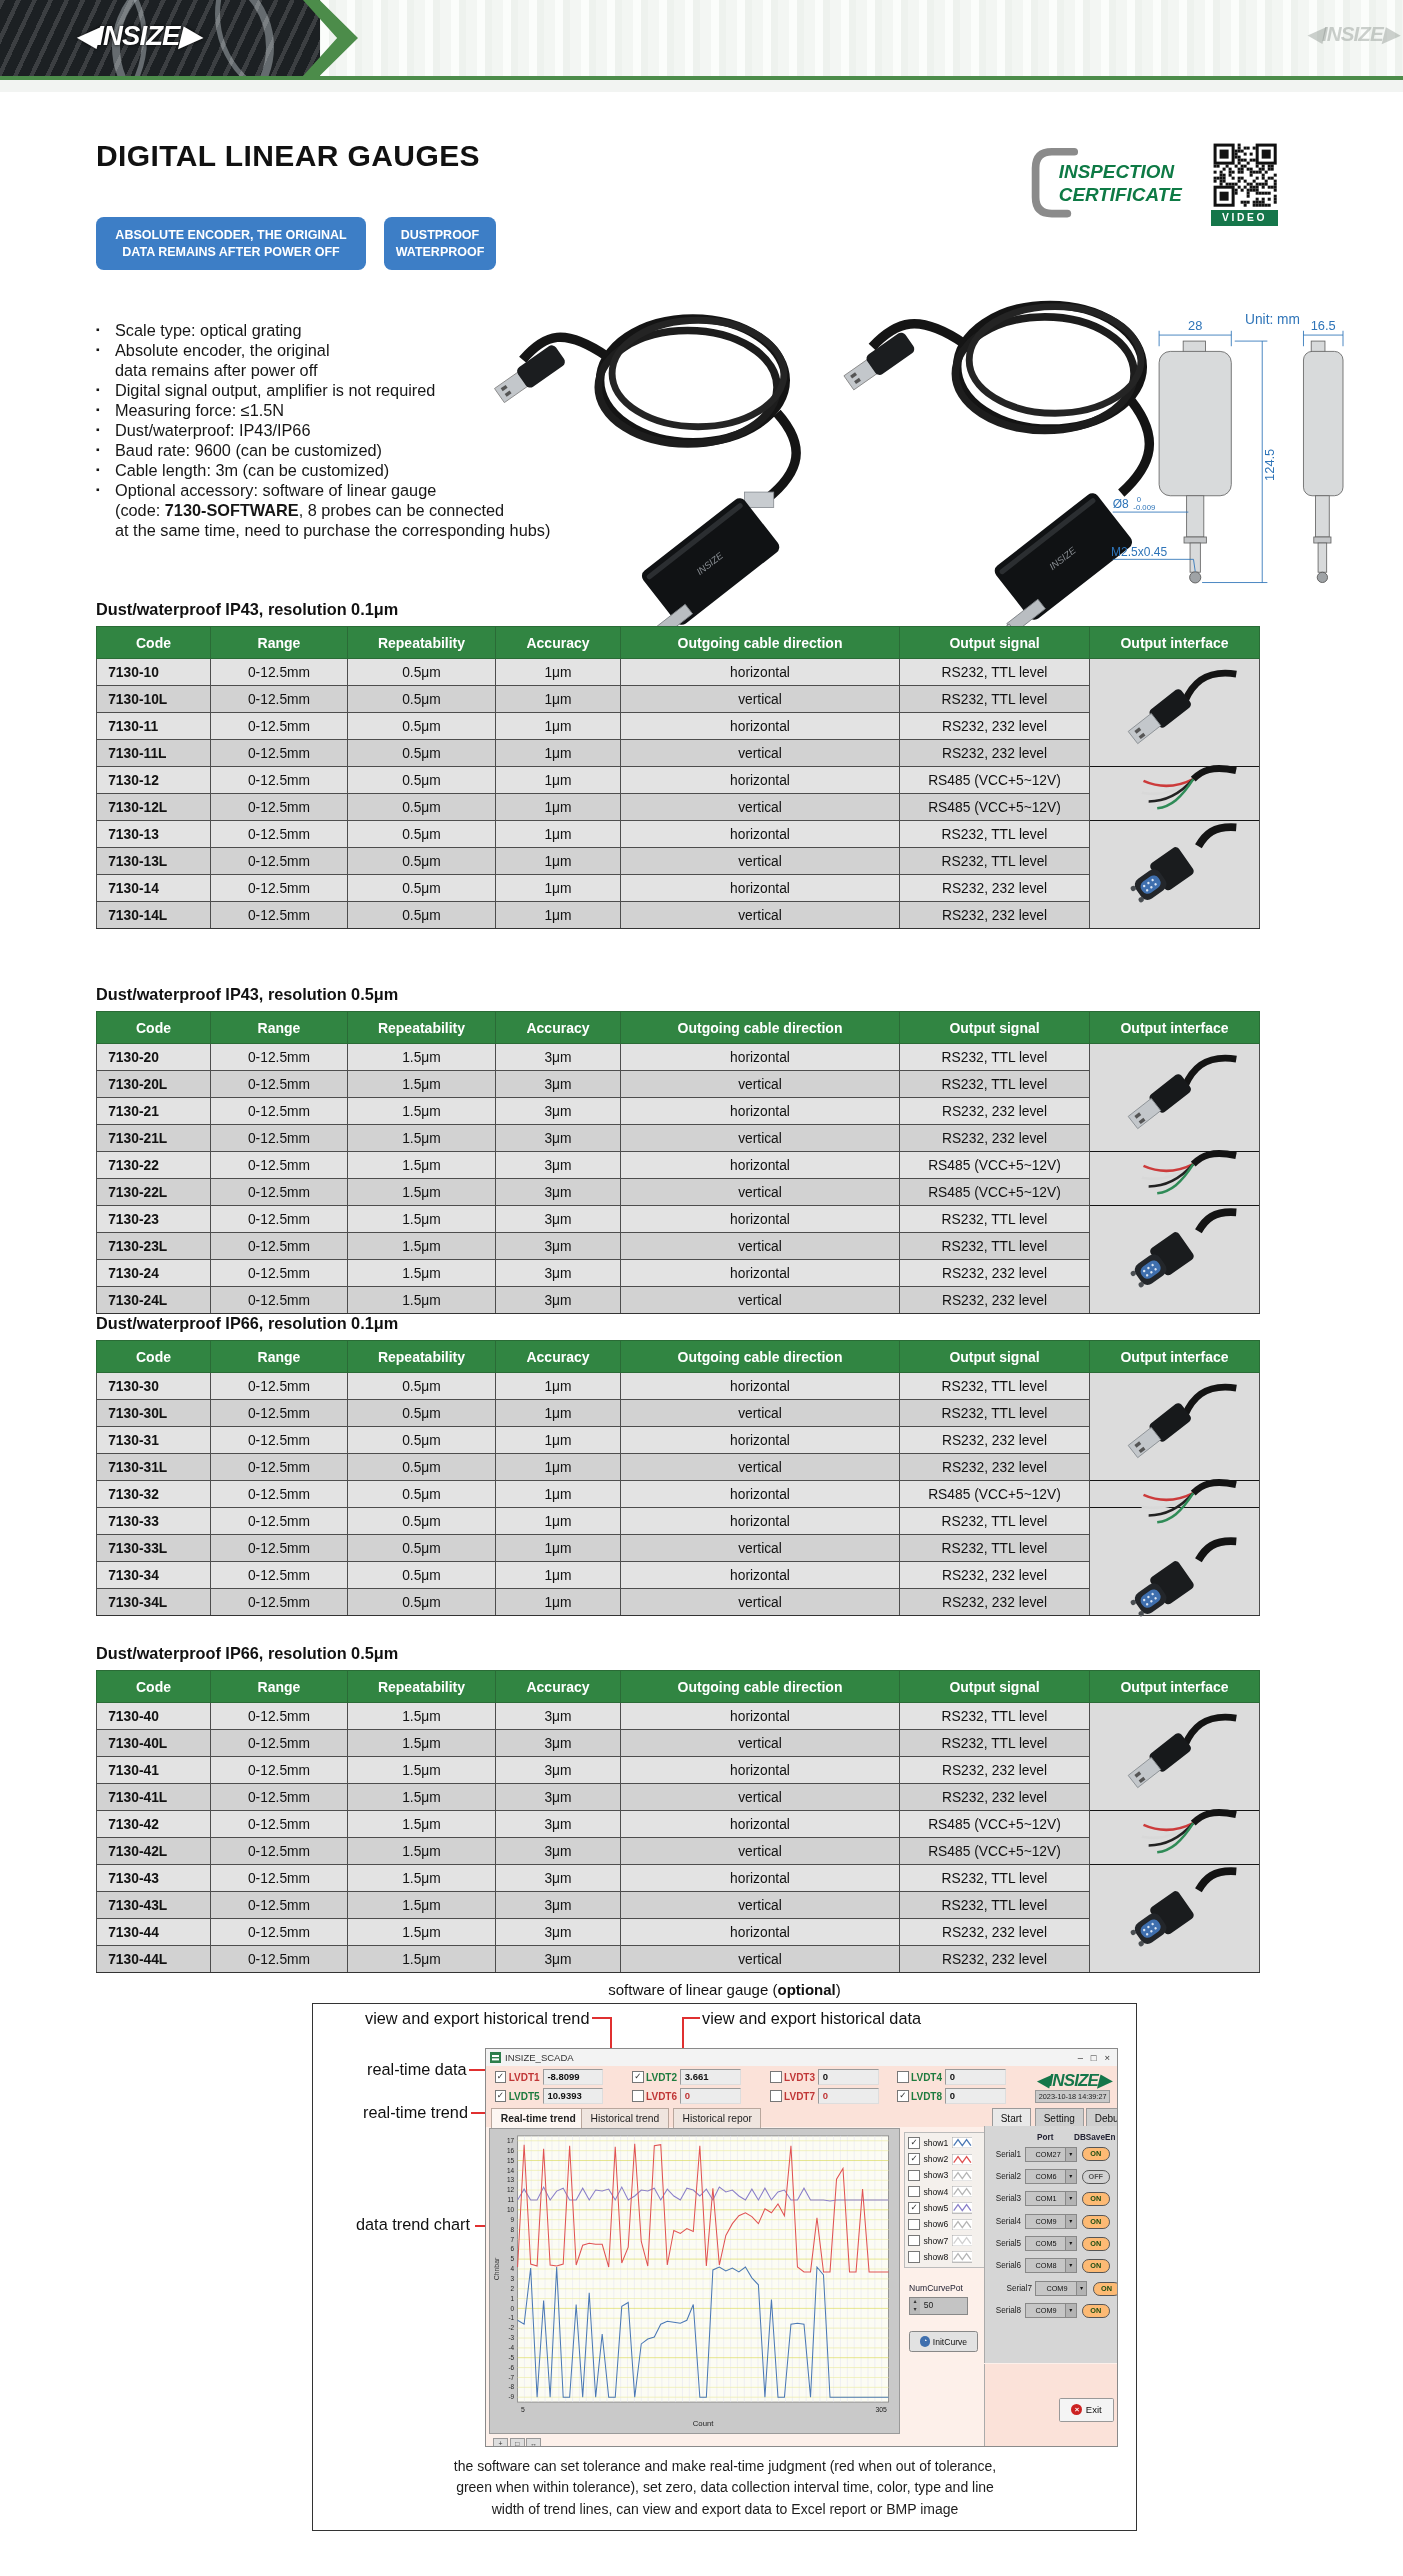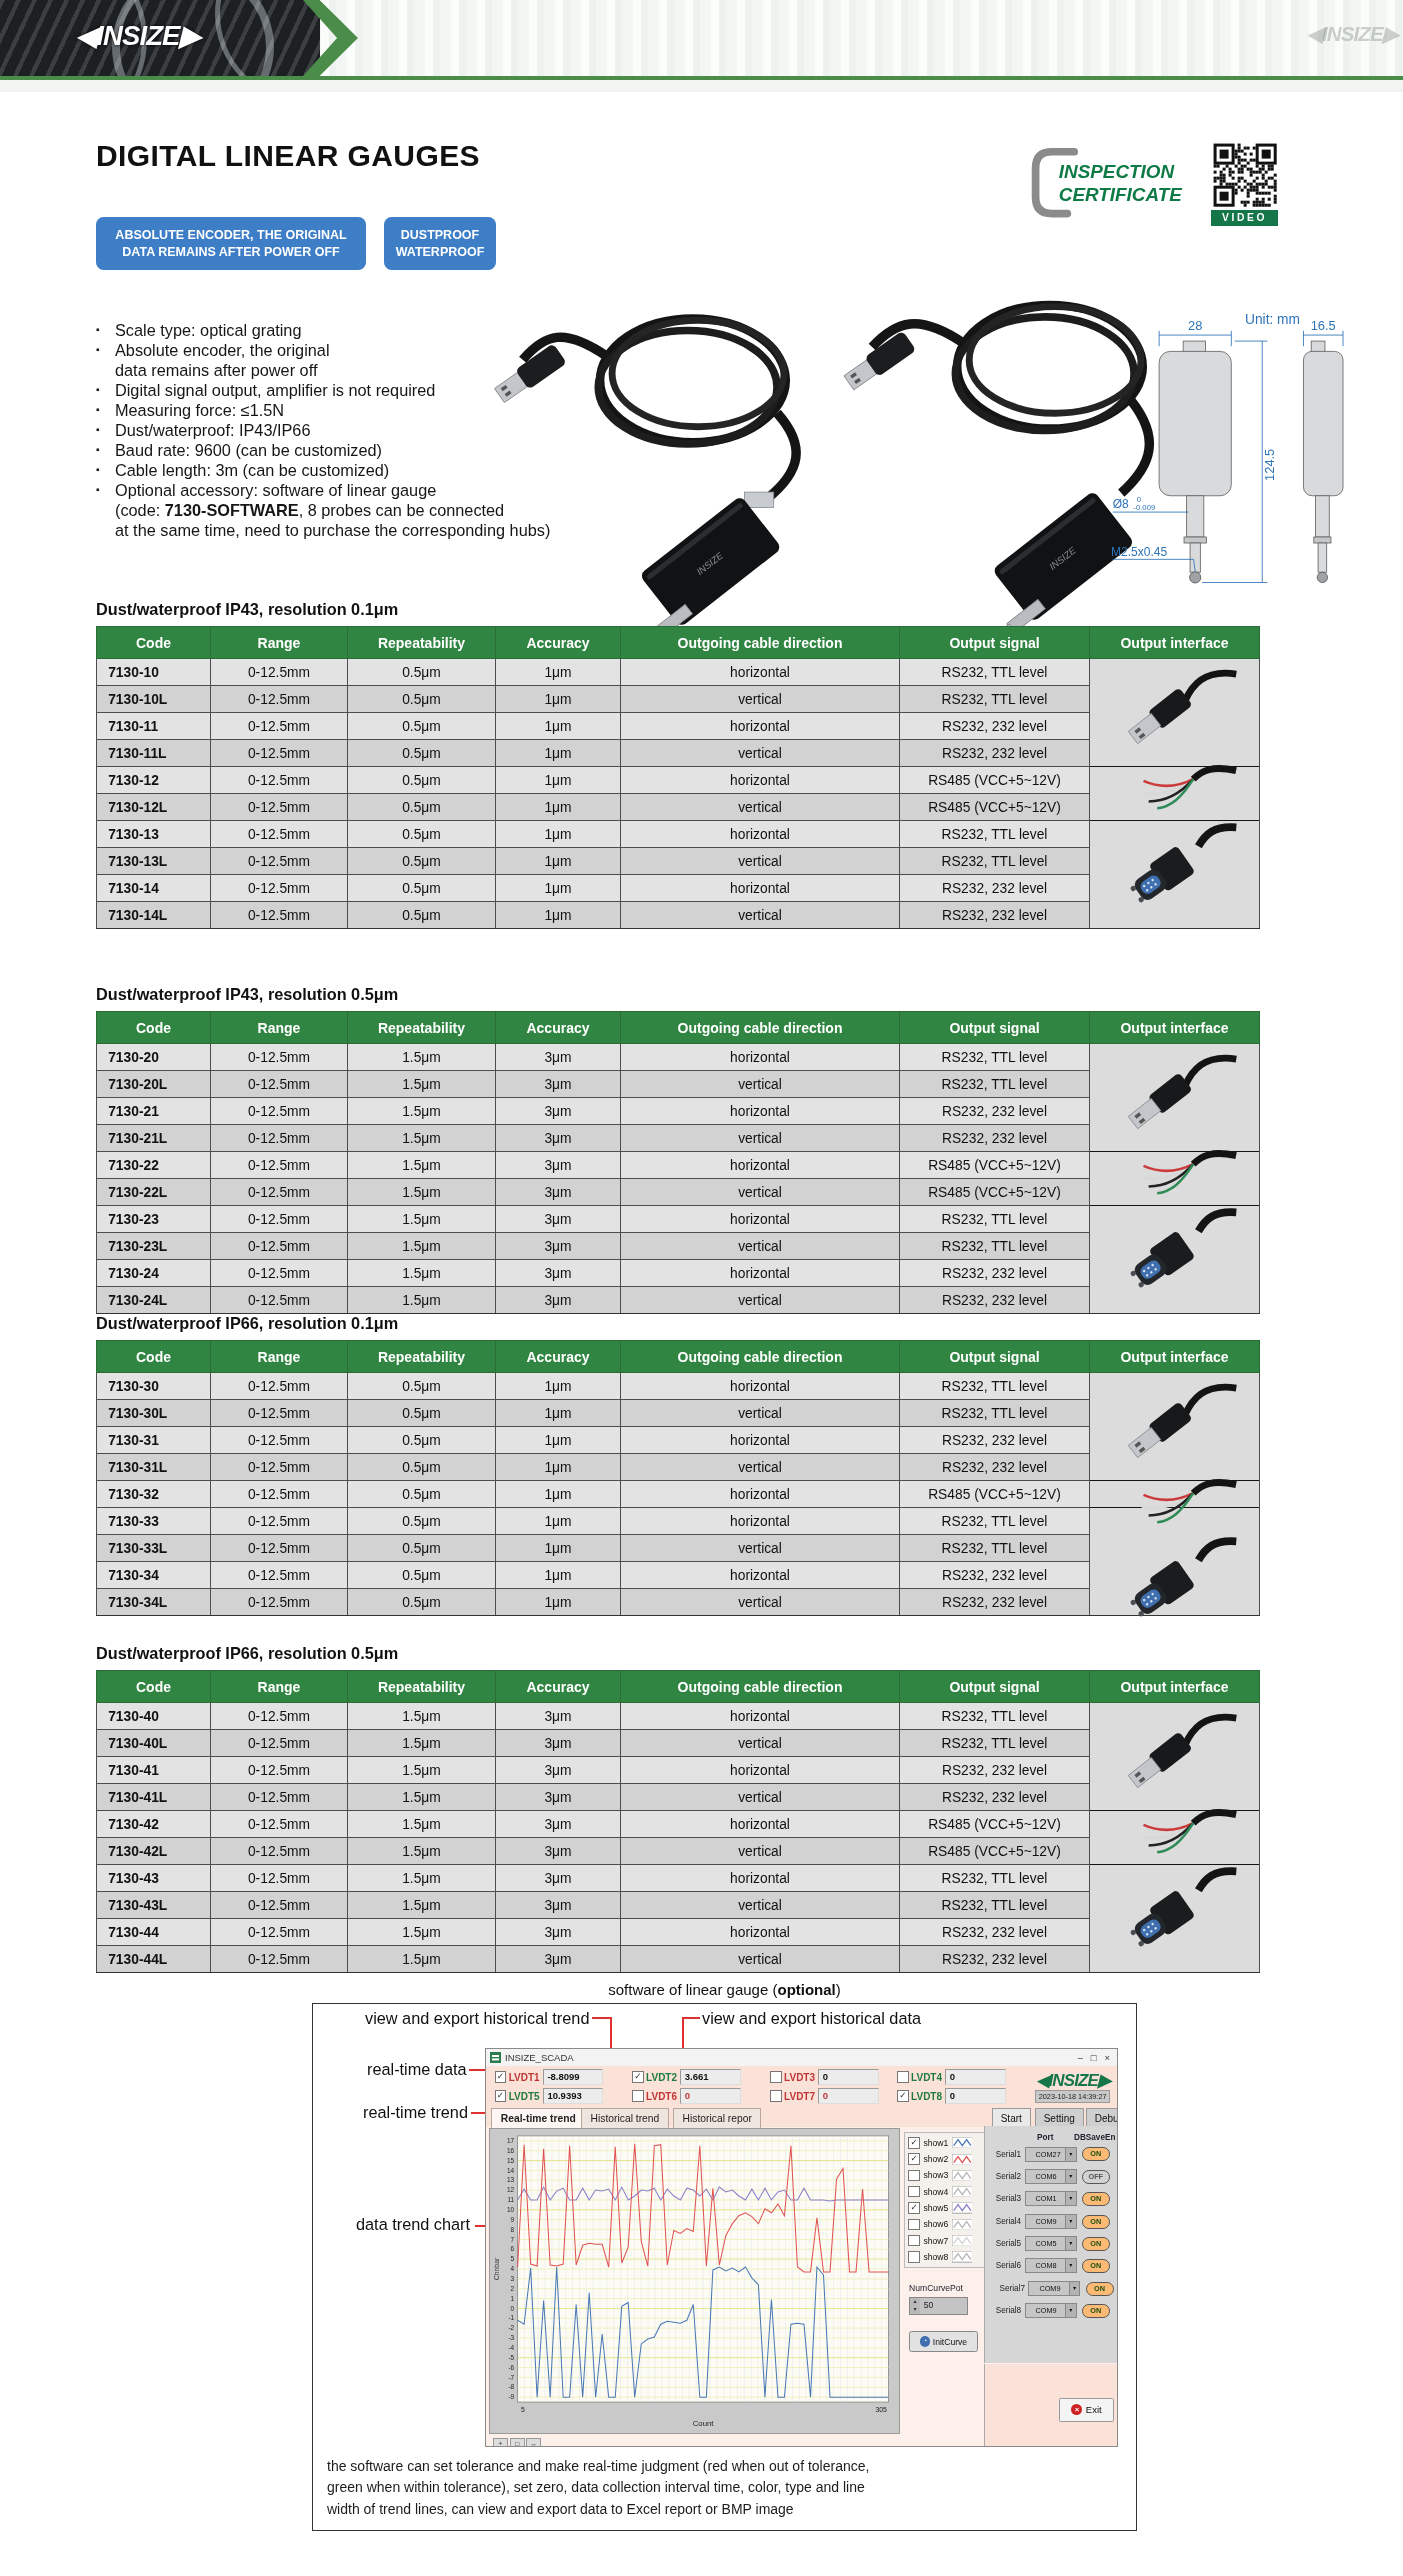--- a/index.html
+++ b/index.html
@@ -97,21 +97,21 @@
   .combo{width:50px;height:13px;background:#c6c6c6;border:0.9px solid #888;display:flex;font-size:7.3px;}
   .combo .cv{flex:1;line-height:13px;padding-left:10px;color:#111;}
   .combo .ca{width:9.5px;background:#b3b3b3;border-left:0.9px solid #888;font-size:5.2px;line-height:13px;text-align:center;}
   .toggle{width:26px;height:12px;border-radius:6.9px;margin-left:5.2px;font-size:7.3px;font-weight:bold;text-align:center;line-height:12px;border:0.9px solid #555;}
   .toggle.on{background:#fdba74;color:#1c4d12;}
   .toggle.off{background:#d2d2d2;color:#555;}
   .pinkbottom{position:absolute;left:498px;top:315px;width:133px;height:83px;background:#fbe2d9;border-left:0.9px solid #aaa;box-sizing:border-box;}
   .exitbtn{position:absolute;left:74px;top:34px;width:53px;height:21.5px;background:#f4f4f4;border:0.9px solid #999;border-radius:1.7px;
       font-size:9.5px;display:flex;align-items:center;justify-content:center;gap:3.4px;}
   .exitbtn .xic{width:11.2px;height:11.2px;border-radius:50%;background:#cc2222;color:#fff;font-size:7.7px;line-height:11.2px;text-align:center;font-weight:bold;}
-  #sw-caption{position:absolute;left:327px;top:2456px;width:796px;font-size:14px;line-height:1.52;color:#1c1c1c;}
+  #sw-caption{position:absolute;left:327px;top:2456px;width:796px;text-align:center;font-size:14px;line-height:1.52;color:#1c1c1c;}
 </style>
 </head>
 <body>
 
 <div id="page">
 
   <div class="hdr">
     <div class="hdr-pattern"></div>
     <div class="hdr-photo">
       <div class="ring" style="left:-52px;top:-60px;width:189px;height:189px;"></div>
@@ -1323,21 +1323,21 @@
           <span class="toggle on">ON</span>
         </div>
         <div class="srow" style="left: 5.2px; top: 132px;">
           <span class="sname">Serial6</span>
           <span class="combo">
             <span class="cv">COM8</span>
             <span class="ca">▼</span>
           </span>
           <span class="toggle on">ON</span>
         </div>
-        <div class="srow" style="left: 9px; top: 155px;">
+        <div class="srow" style="left: 16px; top: 155px;">
           <span class="sname">Serial7</span>
           <span class="combo">
             <span class="cv">COM9</span>
             <span class="ca">▼</span>
           </span>
           <span class="toggle on">ON</span>
         </div>
         <div class="srow" style="left: 5.2px; top: 177px;">
           <span class="sname">Serial8</span>
           <span class="combo">

